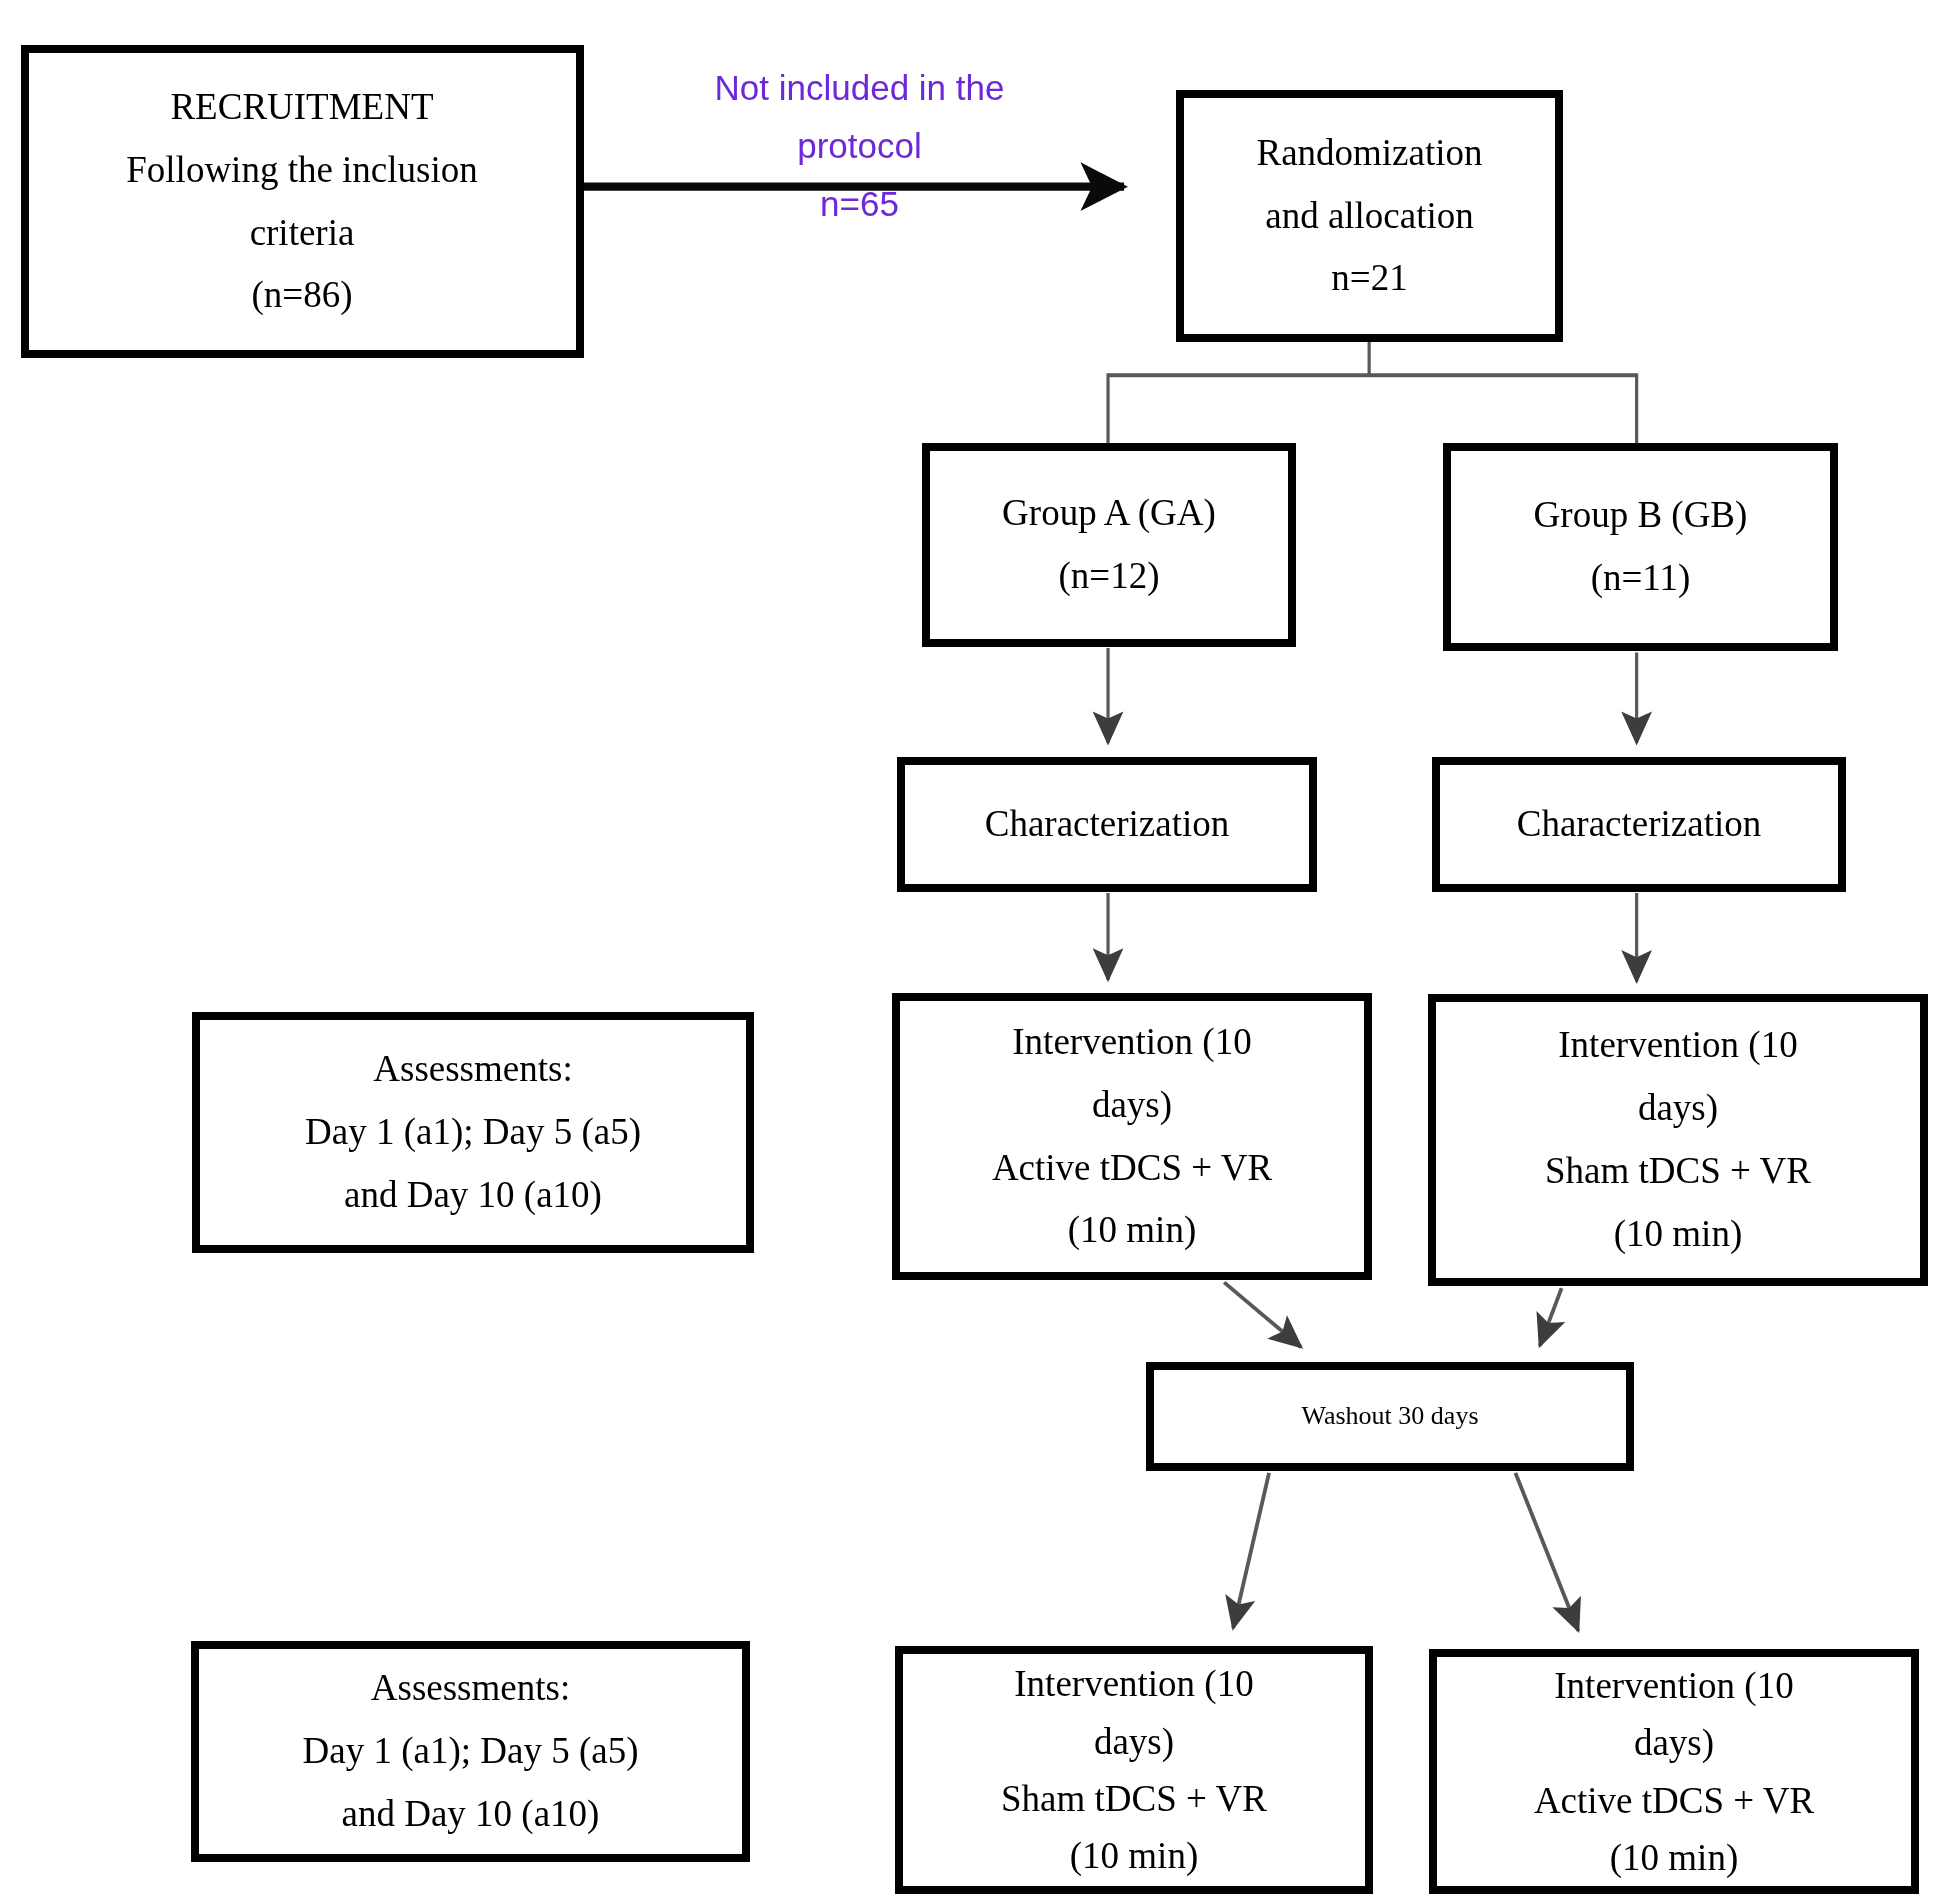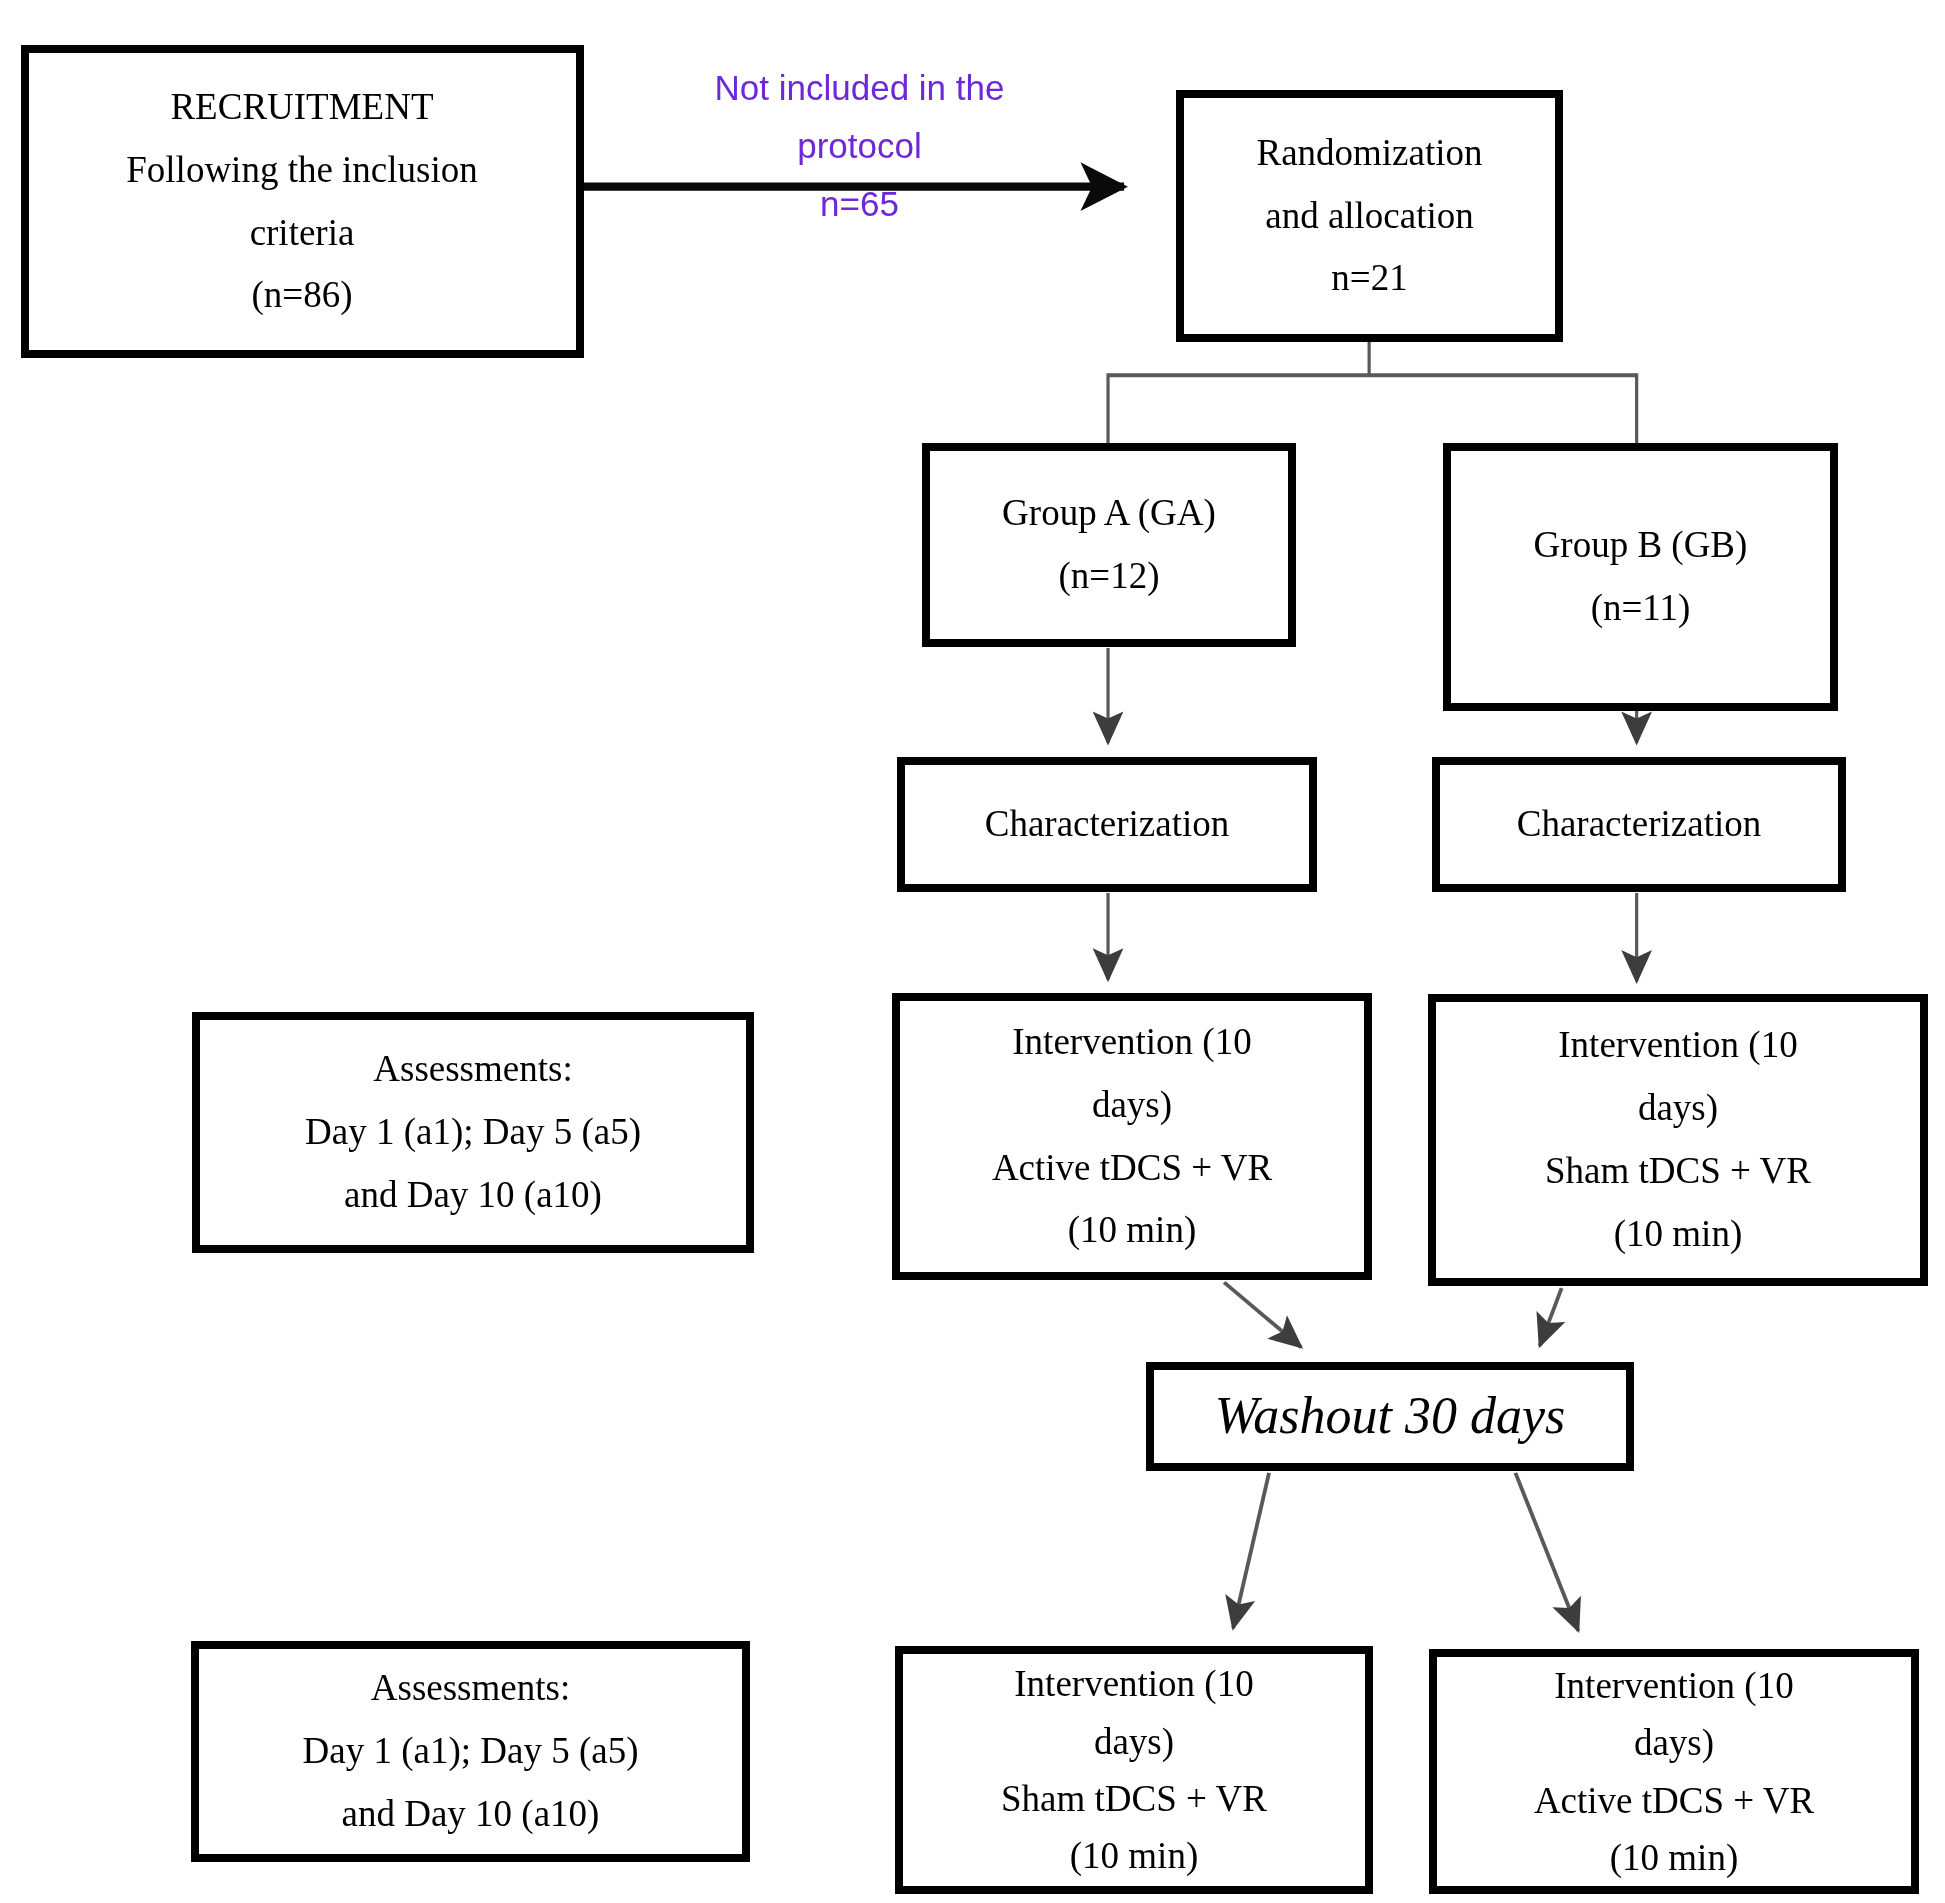--- a/index.html
+++ b/index.html
@@ -23,22 +23,21 @@
     text-align:center;
   }
   .box-text {
     white-space:pre-line;
     font-size:37px;
     line-height:1.7;
     color:#000000;
   }
   .tight .box-text { line-height:1.55; }
   .washout-box .box-text {
-    font-style:italic;
-    font-size:52px;
+    font-size:26px;
   }
   .note {
     position:absolute;
     left:606px;
     top:1.3px;
     width:507px;
     text-align:center;
     font-family:"Liberation Sans","DejaVu Sans",sans-serif;
     font-size:35px;
     line-height:58px;
@@ -105,21 +104,21 @@
     <span class="box-text">Randomization
 and allocation
 n=21</span>
   </div>
 
   <div class="box" style="left:922px; top:443px; width:374px; height:204px;">
     <span class="box-text">Group A (GA)
 (n=12)</span>
   </div>
 
-  <div class="box" style="left:1443px; top:443px; width:395px; height:268px;">
+  <div class="box" style="left:1443px; top:443px; width:395px; height:208px;">
     <span class="box-text">Group B (GB)
 (n=11)</span>
   </div>
 
   <div class="box" style="left:897px; top:757px; width:420px; height:135px;">
     <span class="box-text">Characterization</span>
   </div>
 
   <div class="box" style="left:1432px; top:757px; width:414px; height:135px;">
     <span class="box-text">Characterization</span>

